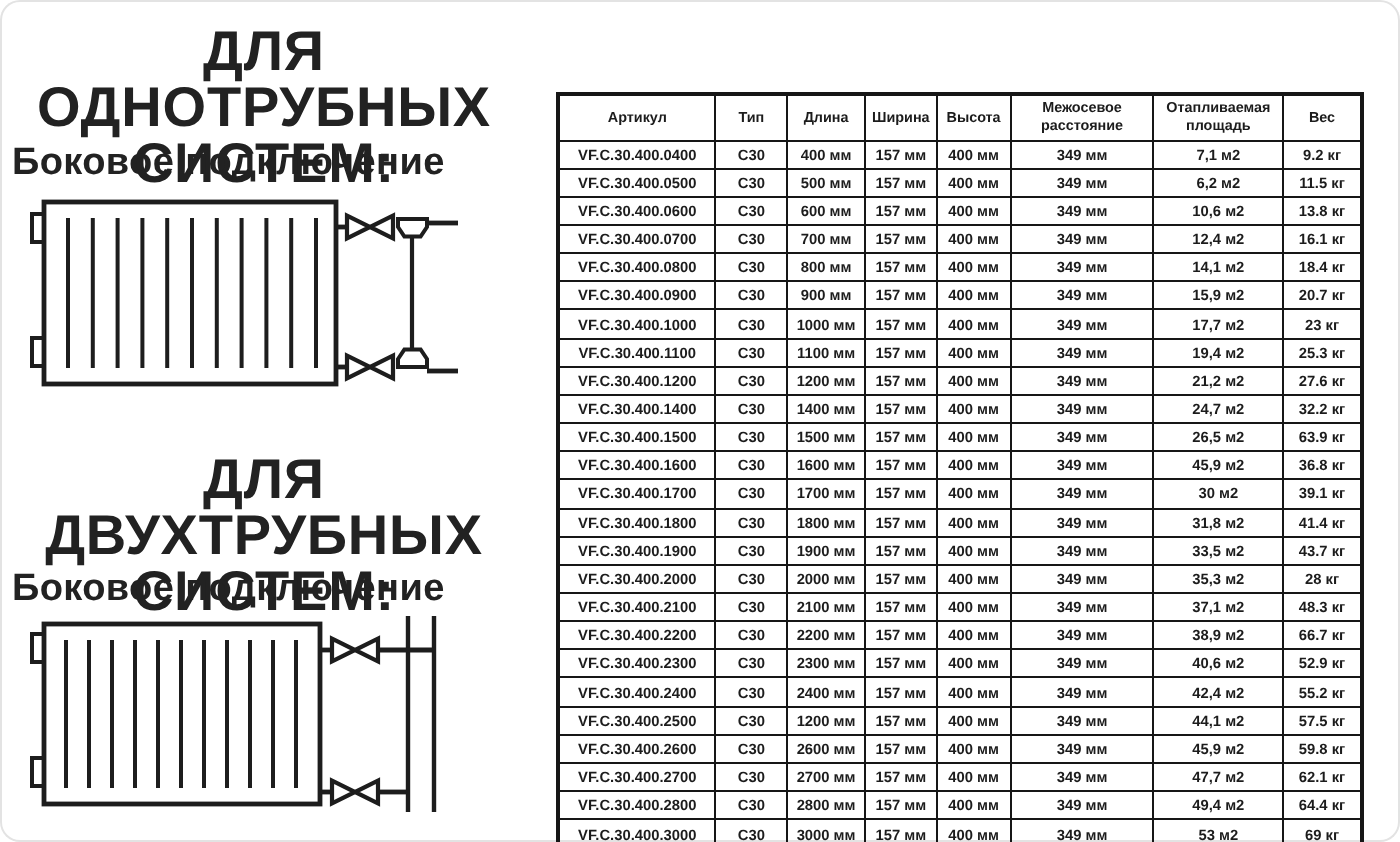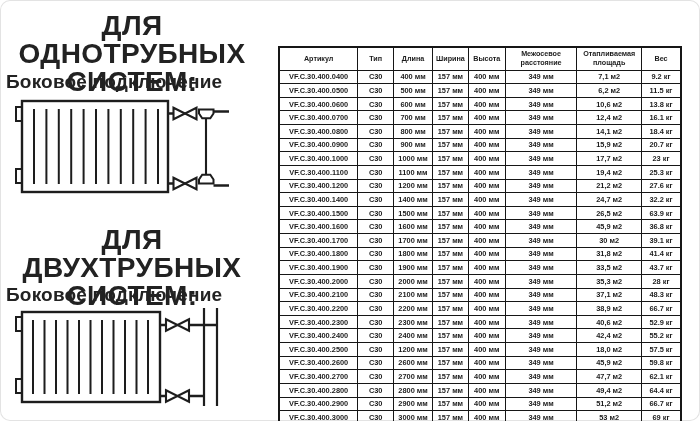--- a/index.html
+++ b/index.html
@@ -369,21 +369,21 @@
             <td>42,4 м2</td>
             <td>55.2 кг</td>
           </tr>
           <tr>
             <td>VF.C.30.400.2500</td>
             <td>C30</td>
             <td>1200 мм</td>
             <td>157 мм</td>
             <td>400 мм</td>
             <td>349 мм</td>
-            <td>18,0 м2</td>
+            <td>44,1 м2</td>
             <td>57.5 кг</td>
           </tr>
           <tr>
             <td>VF.C.30.400.2600</td>
             <td>C30</td>
             <td>2600 мм</td>
             <td>157 мм</td>
             <td>400 мм</td>
             <td>349 мм</td>
             <td>45,9 м2</td>
@@ -401,30 +401,20 @@
           </tr>
           <tr>
             <td>VF.C.30.400.2800</td>
             <td>C30</td>
             <td>2800 мм</td>
             <td>157 мм</td>
             <td>400 мм</td>
             <td>349 мм</td>
             <td>49,4 м2</td>
             <td>64.4 кг</td>
-          </tr>
-          <tr>
-            <td>VF.C.30.400.2900</td>
-            <td>C30</td>
-            <td>2900 мм</td>
-            <td>157 мм</td>
-            <td>400 мм</td>
-            <td>349 мм</td>
-            <td>51,2 м2</td>
-            <td>66.7 кг</td>
           </tr>
           <tr>
             <td>VF.C.30.400.3000</td>
             <td>C30</td>
             <td>3000 мм</td>
             <td>157 мм</td>
             <td>400 мм</td>
             <td>349 мм</td>
             <td>53 м2</td>
             <td>69 кг</td>

